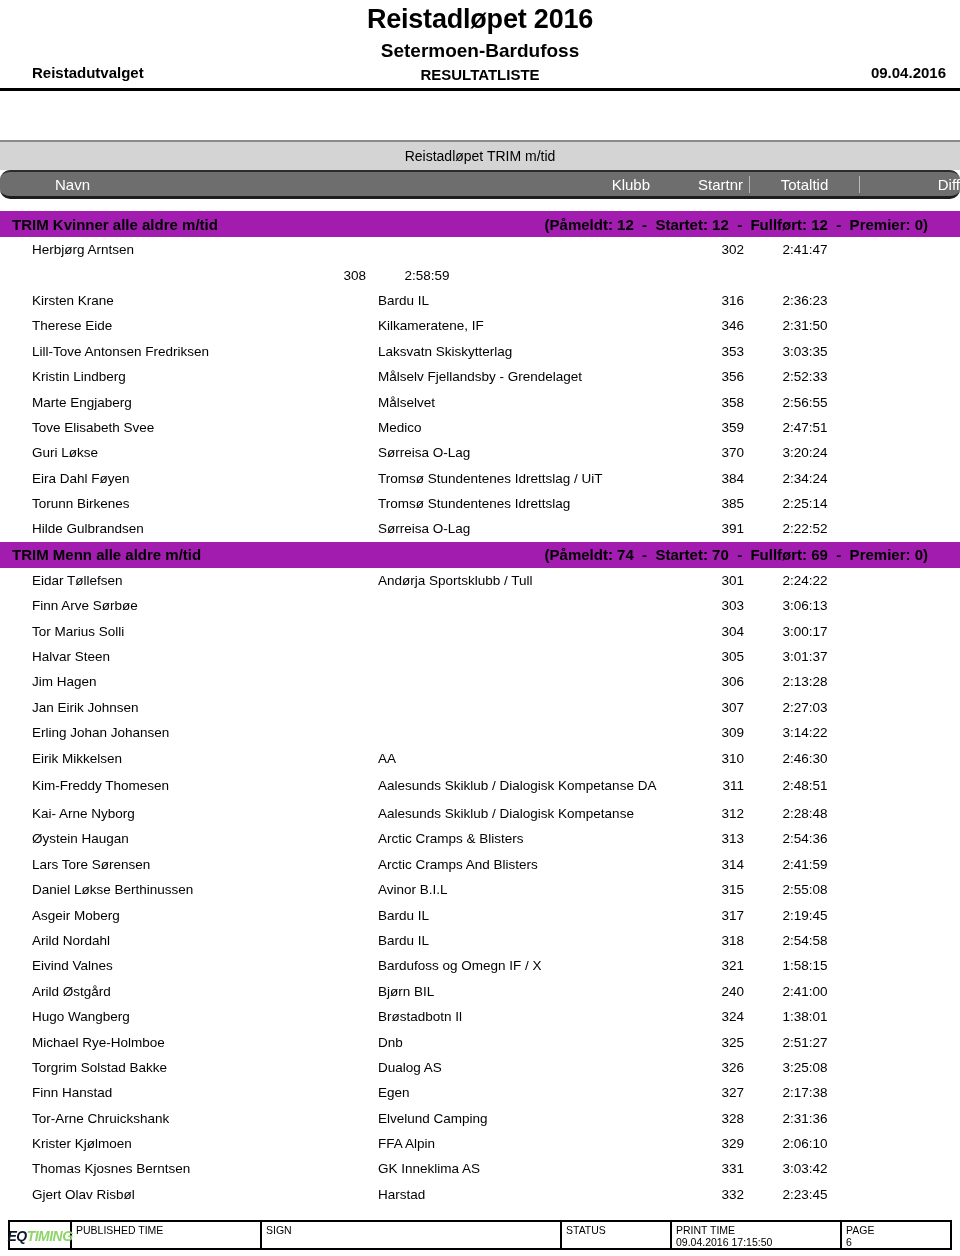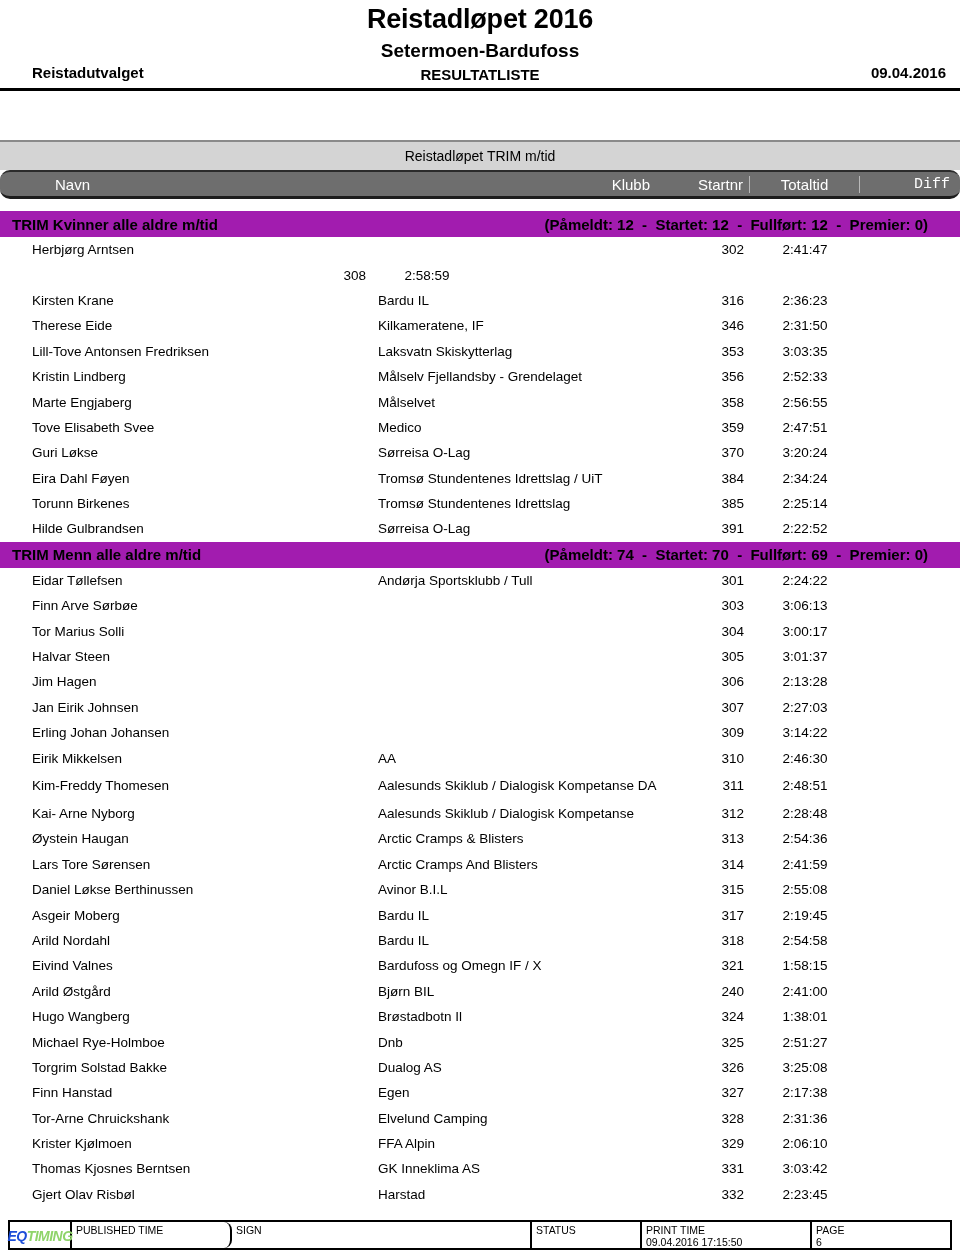--- a/index.html
+++ b/index.html
@@ -111,23 +111,21 @@
   }
   .col-head .c-totaltid {
     width: 110px;
     text-align: center;
     box-sizing: border-box;
     border-right: 1px solid #b9b9b9;
   }
   .col-head .c-diff {
     flex: 1;
     text-align: right;
-    padding-right: 10px;
-    box-sizing: border-box;
-    font-family: Liberation Mono, monospace;
+    box-sizing: border-box;
   }
 
   .gap-after-head { height: 12px; background: #ffffff; }
 
   
   .class-head {
     height: 26px;
     background: #a21caf;
     display: flex;
     align-items: center;
@@ -207,23 +205,23 @@
     align-items: center;
     justify-content: center;
     padding: 0;
   }
   .logo-text {
     font-size: 14px;
     font-weight: bold;
     font-style: italic;
     letter-spacing: -0.5px;
   }
-  .logo-eq { color: #1d4ed8; }
+  .logo-eq { color: #0f172a; }
   .logo-timing { color: #8fd46a; }
-  .f-published { width: 160px; border-radius: 8px; }
+  .f-published { width: 190px; }
   .f-sign { width: 300px; }
   .f-status { width: 110px; }
   .f-print { width: 170px; }
   .f-page { flex: 1; }
 </style>
 </head>
 <body>
 
 <div class="page-head">
   <div class="doc-title">Reistadløpet 2016</div>

